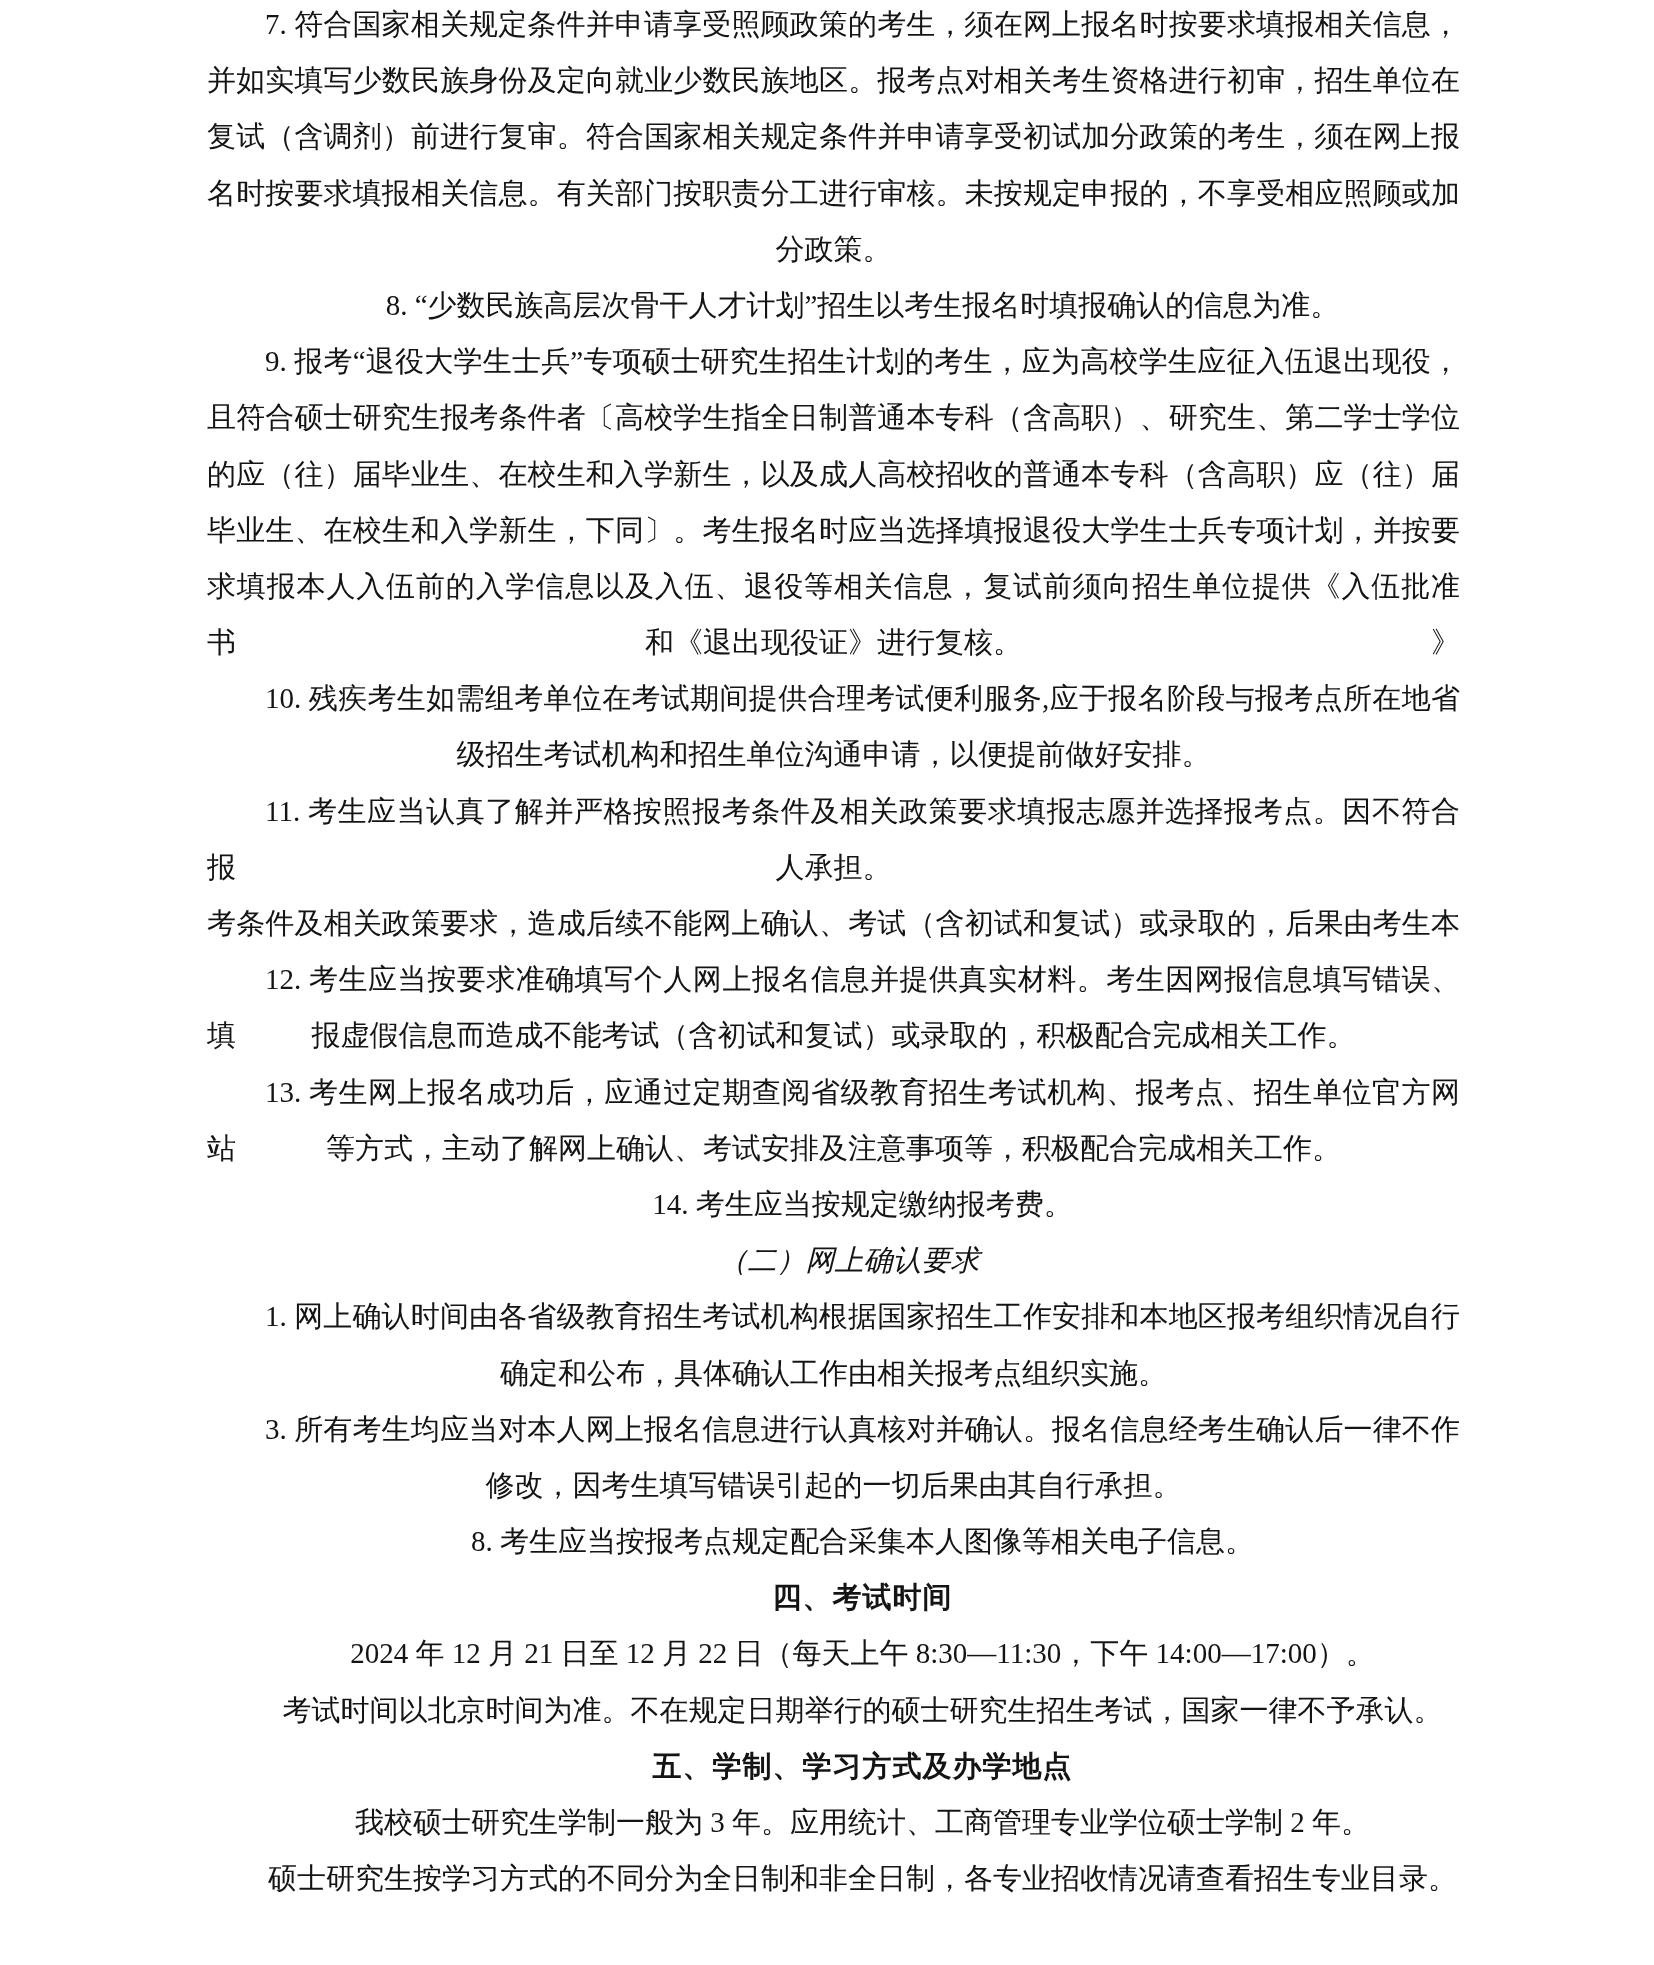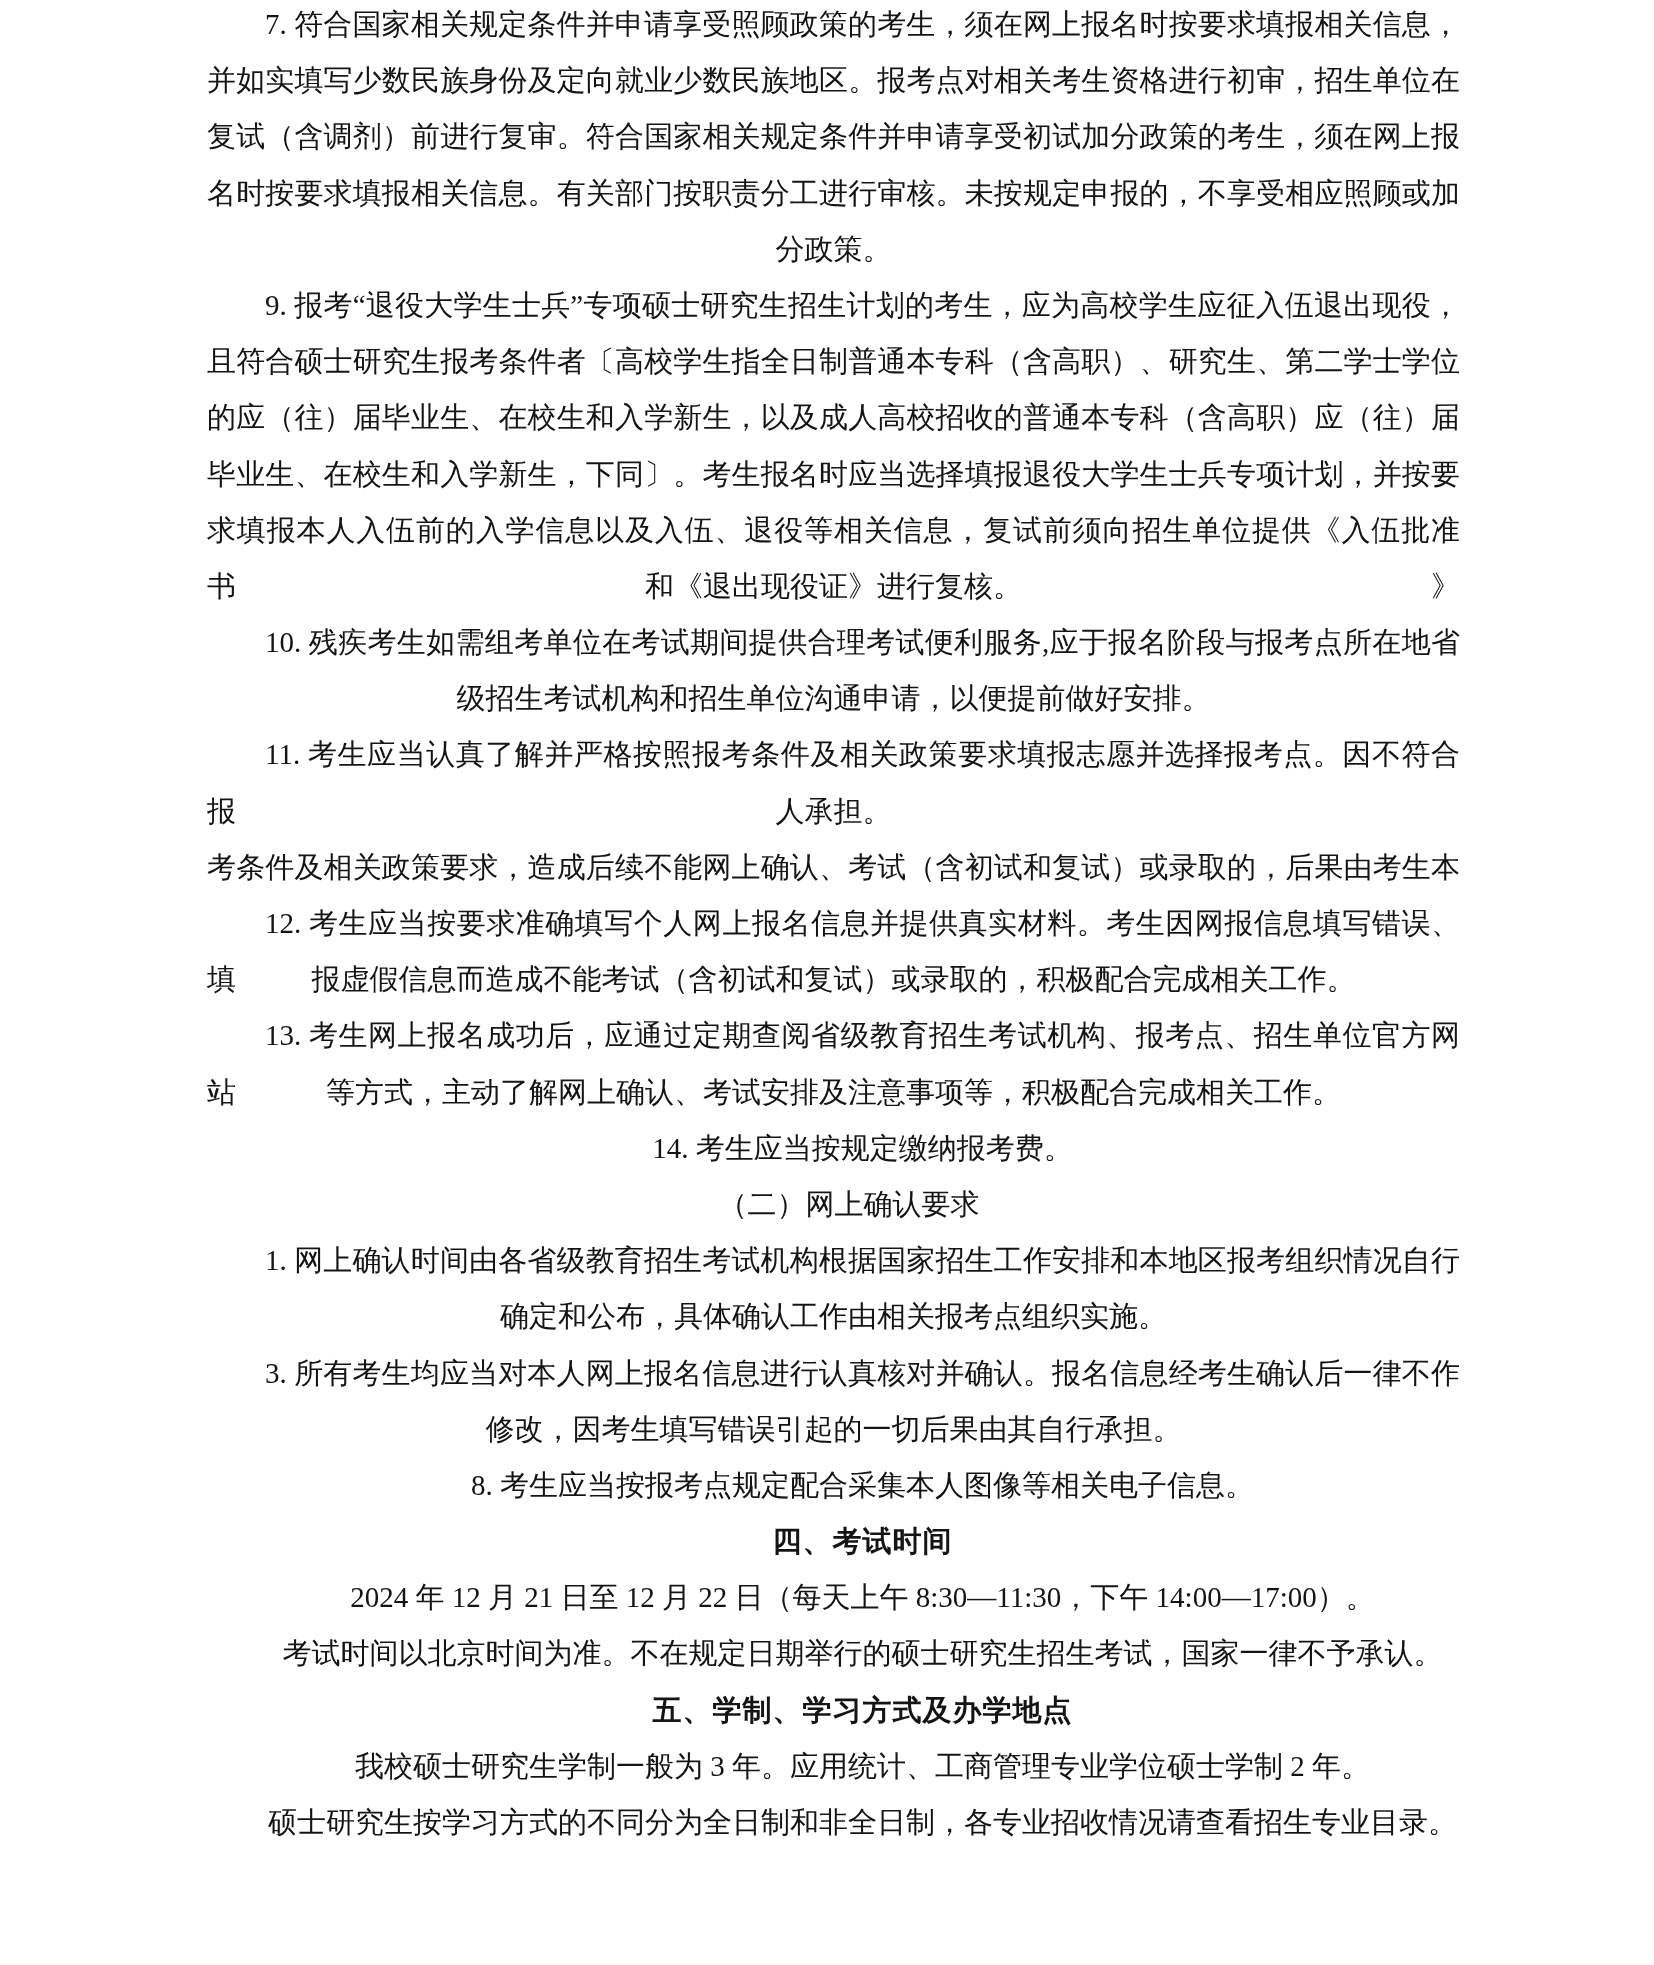--- a/index.html
+++ b/index.html
@@ -28,38 +28,39 @@
     text-align: center;
     overflow: visible;
   }
   
   .fill {
     text-align: justify;
     text-align-last: justify;
     text-justify: inter-character;
   }
   
-  .ind1 { text-indent: 31px; }
+  .ind1 { text-indent: 31px; font-style: italic; }
   .ind2 { text-indent: 58px; }
   
   .hd {
     font-weight: 700;
     font-family: Liberation Serif, serif;
     letter-spacing: 1px;
   }
 </style>
 </head>
 <body>
 
 <div class="page" id="doc-page">
     <div class="line fill ind2">7. 符合国家相关规定条件并申请享受照顾政策的考生，须在网上报名时按要求填报相关信息，</div>
     <div class="line fill">并如实填写少数民族身份及定向就业少数民族地区。报考点对相关考生资格进行初审，招生单位在</div>
     <div class="line fill">复试（含调剂）前进行复审。符合国家相关规定条件并申请享受初试加分政策的考生，须在网上报</div>
     <div class="line fill">名时按要求填报相关信息。有关部门按职责分工进行审核。未按规定申报的，不享受相应照顾或加</div>
     <div class="line">分政策。</div>
+    <div class="line ind2">8. “少数民族高层次骨干人才计划”招生以考生报名时填报确认的信息为准。</div>
     <div class="line fill ind2">9. 报考“退役大学生士兵”专项硕士研究生招生计划的考生，应为高校学生应征入伍退出现役，</div>
     <div class="line fill">且符合硕士研究生报考条件者〔高校学生指全日制普通本专科（含高职）、研究生、第二学士学位</div>
     <div class="line fill">的应（往）届毕业生、在校生和入学新生，以及成人高校招收的普通本专科（含高职）应（往）届</div>
     <div class="line fill">毕业生、在校生和入学新生，下同〕。考生报名时应当选择填报退役大学生士兵专项计划，并按要</div>
     <div class="line fill">求填报本人入伍前的入学信息以及入伍、退役等相关信息，复试前须向招生单位提供《入伍批准书》</div>
     <div class="line">和《退出现役证》进行复核。</div>
     <div class="line fill ind2">10. 残疾考生如需组考单位在考试期间提供合理考试便利服务,应于报名阶段与报考点所在地省</div>
     <div class="line">级招生考试机构和招生单位沟通申请，以便提前做好安排。</div>
     <div class="line fill ind2">11. 考生应当认真了解并严格按照报考条件及相关政策要求填报志愿并选择报考点。因不符合报</div>
     <div class="line">人承担。</div>

